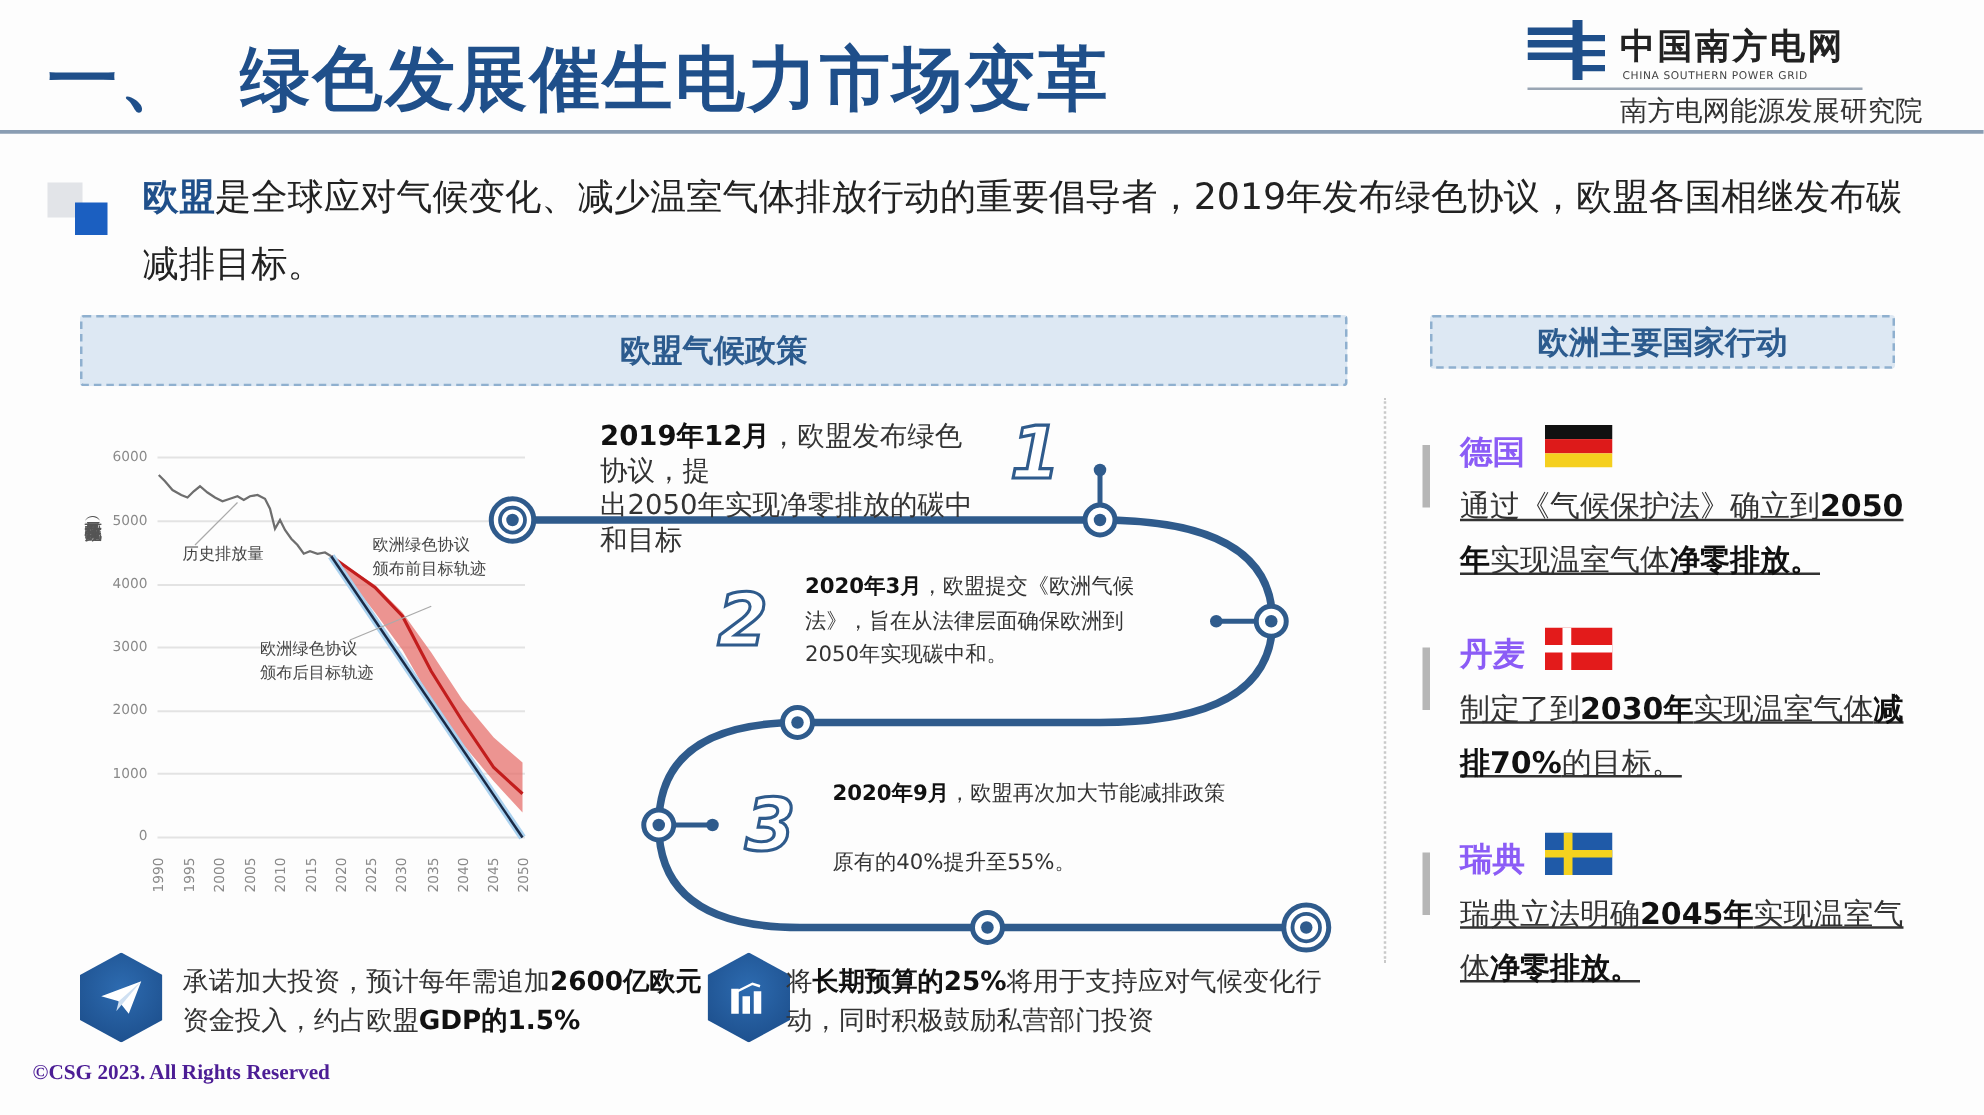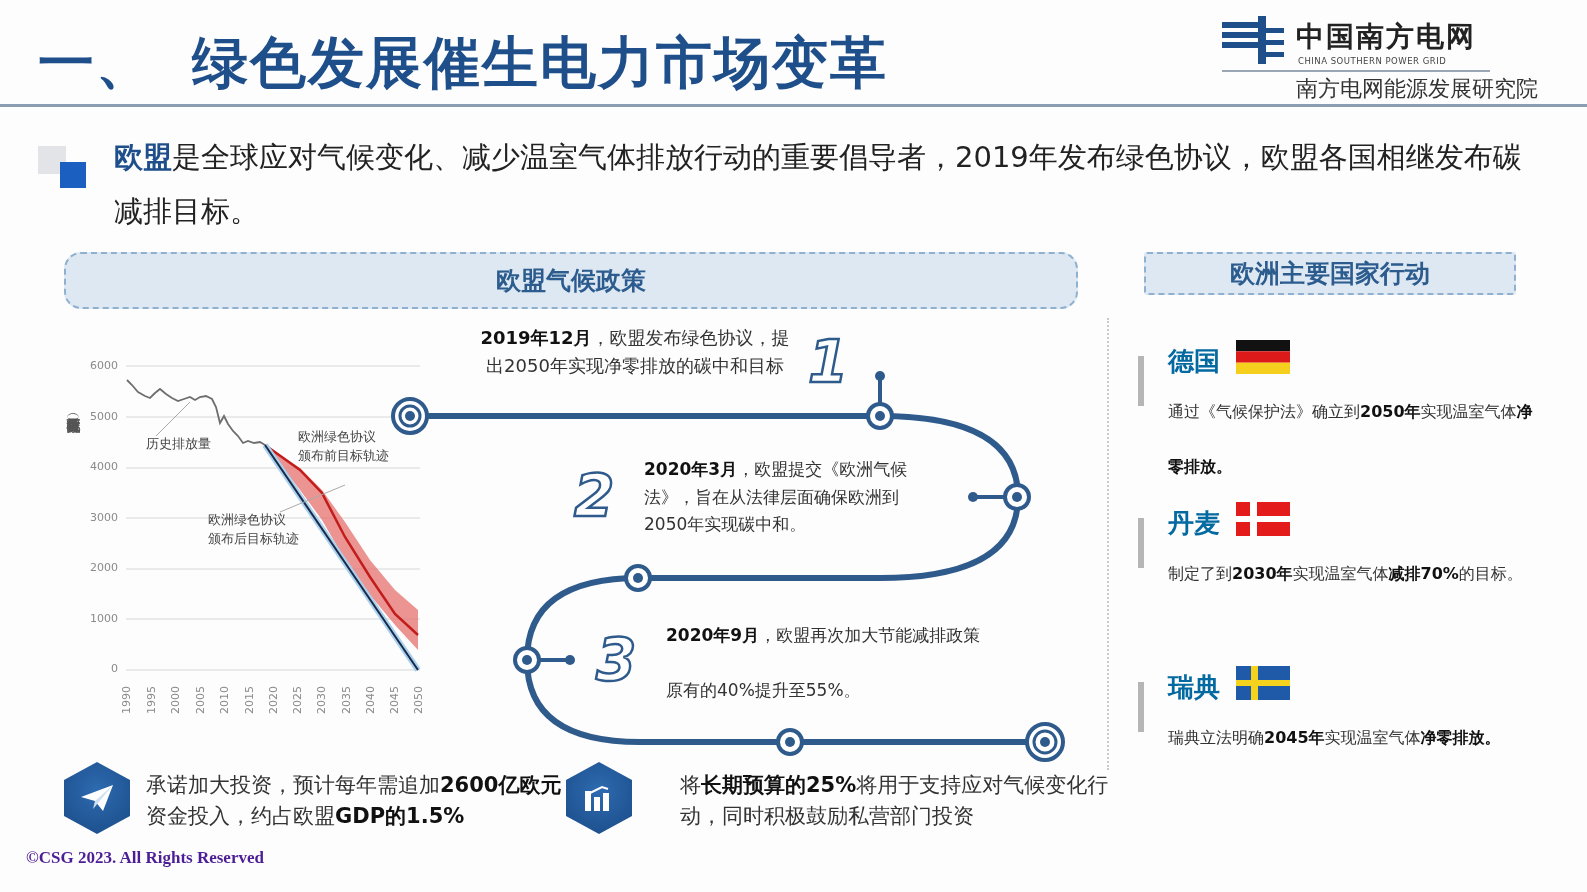--- a/index.html
+++ b/index.html
@@ -17,43 +17,43 @@
   .logo-rule { position: absolute; left: 0; top: 60px; width: 268px; height: 2px; background: #9aa6b4; }
   .logo-inst { position: absolute; left: 74px; top: 64px; font-size: 22px; color: #333; white-space: nowrap; }
 
   .bullet { position: absolute; left: 38px; top: 146px; width: 52px; height: 46px; }
   .bullet .b1 { position: absolute; left: 0; top: 0; width: 28px; height: 28px; background: #e2e4e8; }
   .bullet .b2 { position: absolute; left: 22px; top: 16px; width: 26px; height: 26px; background: #1b5fc1; }
   .intro { position: absolute; left: 114px; top: 130px; width: 1420px; font-size: 29px; line-height: 54px; color: #222; }
   .intro .hl { color: #1f4f8a; font-weight: bold; }
 
   .section-box { position: absolute; border: 2px dashed #8fb0cf; background: #dde8f3; border-radius: 3px; display: flex; align-items: center; justify-content: center; font-size: 25px; font-weight: bold; color: #2c5b8e; }
-  .box-left { left: 64px; top: 252px; width: 1014px; height: 57px; border-radius: 17px; }
+  .box-left { left: 64px; top: 252px; width: 1014px; height: 57px; }
   .box-right { left: 1144px; top: 252px; width: 372px; height: 43px; }
 
   .divider { position: absolute; left: 1107px; top: 318px; height: 452px; border-left: 2px dotted #c9c9c9; }
   .ylabel { position: absolute; left: 62px; top: 408px; width: 22px; font-size: 14px; color: #555; writing-mode: vertical-rl; line-height: 20px; }
   .ytick { position: absolute; font-size: 11px; color: #8a8a8a; width: 40px; text-align: right; }
   .xtick { position: absolute; font-size: 11px; color: #8a8a8a; transform: rotate(-90deg); transform-origin: left top; white-space: nowrap; }
   .chart-note { position: absolute; font-size: 13px; color: #444; text-align: left; line-height: 19px; white-space: nowrap; }
 
   
   .tl-text { position: absolute; font-size: 17px; line-height: 27.5px; color: #333; }
   .tl-text b { color: #111; }
   .tl-num { position: absolute; font-size: 58px; font-weight: bold; font-style: italic; color: #fff; -webkit-text-stroke: 2.5px #2f5b8c; font-family: "DejaVu Sans", sans-serif; }
   .hex { position: absolute; width: 66px; height: 72px; clip-path: polygon(50% 0, 100% 25%, 100% 75%, 50% 100%, 0 75%, 0 25%); background: radial-gradient(circle at 50% 40%, #2d6bb0, #1a4a86); display: flex; align-items: center; justify-content: center; }
   .fact-text { position: absolute; font-size: 21px; line-height: 31px; color: #333; white-space: nowrap; }
   .fact-text b { color: #111; }
 
   
   .country { position: absolute; left: 1138px; width: 400px; }
   .country .bar { position: absolute; left: 0; top: 0; width: 6px; height: 50px; background: #b6b6b6; }
-  .country .name { position: absolute; left: 30px; top: -12px; font-size: 26px; font-weight: bold; color: #0369a1; }
+  .country .name { position: absolute; left: 30px; top: -12px; font-size: 26px; font-weight: bold; color: #8b5cf6; }
   .country .flag { position: absolute; left: 98px; top: -16px; width: 54px; height: 34px; }
-  .country .desc { position: absolute; left: 30px; top: 28px; width: 370px; font-size: 16px; line-height: 55px; color: #333; }
+  .country .desc { position: absolute; left: 30px; top: 28px; width: 370px; font-size: 24px; line-height: 43px; color: #333; text-decoration: underline; }
   .country .desc b { color: #111; }
 
   .copyright { position: absolute; left: 26px; top: 848px; font-family: "Liberation Serif", "DejaVu Serif", serif; font-weight: bold; font-size: 17px; color: #4c1d95; }
 </style>
 </head>
 <body>
 
 <div class="title">
   <span class="num">一、</span><span>绿色发展催生电力市场变革</span>
 </div>
@@ -177,21 +177,21 @@
   <circle cx="790" cy="742" r="5" fill="#2f5b8c"></circle>
 
   <g>
     <circle cx="1045" cy="742" r="18" fill="#fff" stroke="#2f5b8c" stroke-width="4"></circle>
     <circle cx="1045" cy="742" r="11" fill="#fff" stroke="#2f5b8c" stroke-width="3"></circle>
     <circle cx="1045" cy="742" r="5" fill="#2f5b8c"></circle>
   </g>
 </svg>
 
 <div class="tl-num" style="left:808px;top:328px">1</div>
-<div class="tl-text" style="left:480px;top:324px;text-align:center;width:310px;font-size:18px">
+<div class="tl-text" style="left:480px;top:336px;text-align:left;width:310px;font-size:22px">
   <b>2019年12月</b><span>，欧盟发布绿色协议，提</span><br>
   <span>出2050年实现净零排放的碳中和目标</span>
 </div>
 
 <div class="tl-num" style="left:574px;top:462px">2</div>
 <div class="tl-text" style="left:644px;top:456px;width:300px">
   <b>2020年3月</b><span>，欧盟提交《欧洲气候</span><br>
   <span>法》，旨在从法律层面确保欧洲到</span><br>
   <span>2050年实现碳中和。</span>
 </div>
@@ -215,21 +215,21 @@
 </div>
 
 <div class="hex" style="left:566px;top:762px">
   <svg width="34" height="30" viewBox="0 0 34 30">
       <rect x="3" y="8" width="6" height="20" fill="#fff"></rect>
       <rect x="12" y="14" width="6" height="14" fill="#fff"></rect>
       <rect x="21" y="10" width="6" height="18" fill="#fff"></rect>
       <path d="M8,10 L20,4 L26,6" stroke="#fff" stroke-width="2" fill="none"></path>
     </svg>
 </div>
-<div class="fact-text" style="left:680px;top:770px">
+<div class="fact-text" style="left:629px;top:770px">
   <span>将</span><b>长期预算的25%</b><span>将用于支持应对气候变化行</span><br>
   <span>动，同时积极鼓励私营部门投资</span>
 </div>
 
 <div class="country" style="top:356px">
   <div class="bar"></div>
   <div class="name">德国</div>
   <svg class="flag" viewBox="0 0 54 34">
       <rect width="54" height="11.3" fill="#111"></rect>
       <rect y="11.3" width="54" height="11.4" fill="#dd1a1a"></rect>

